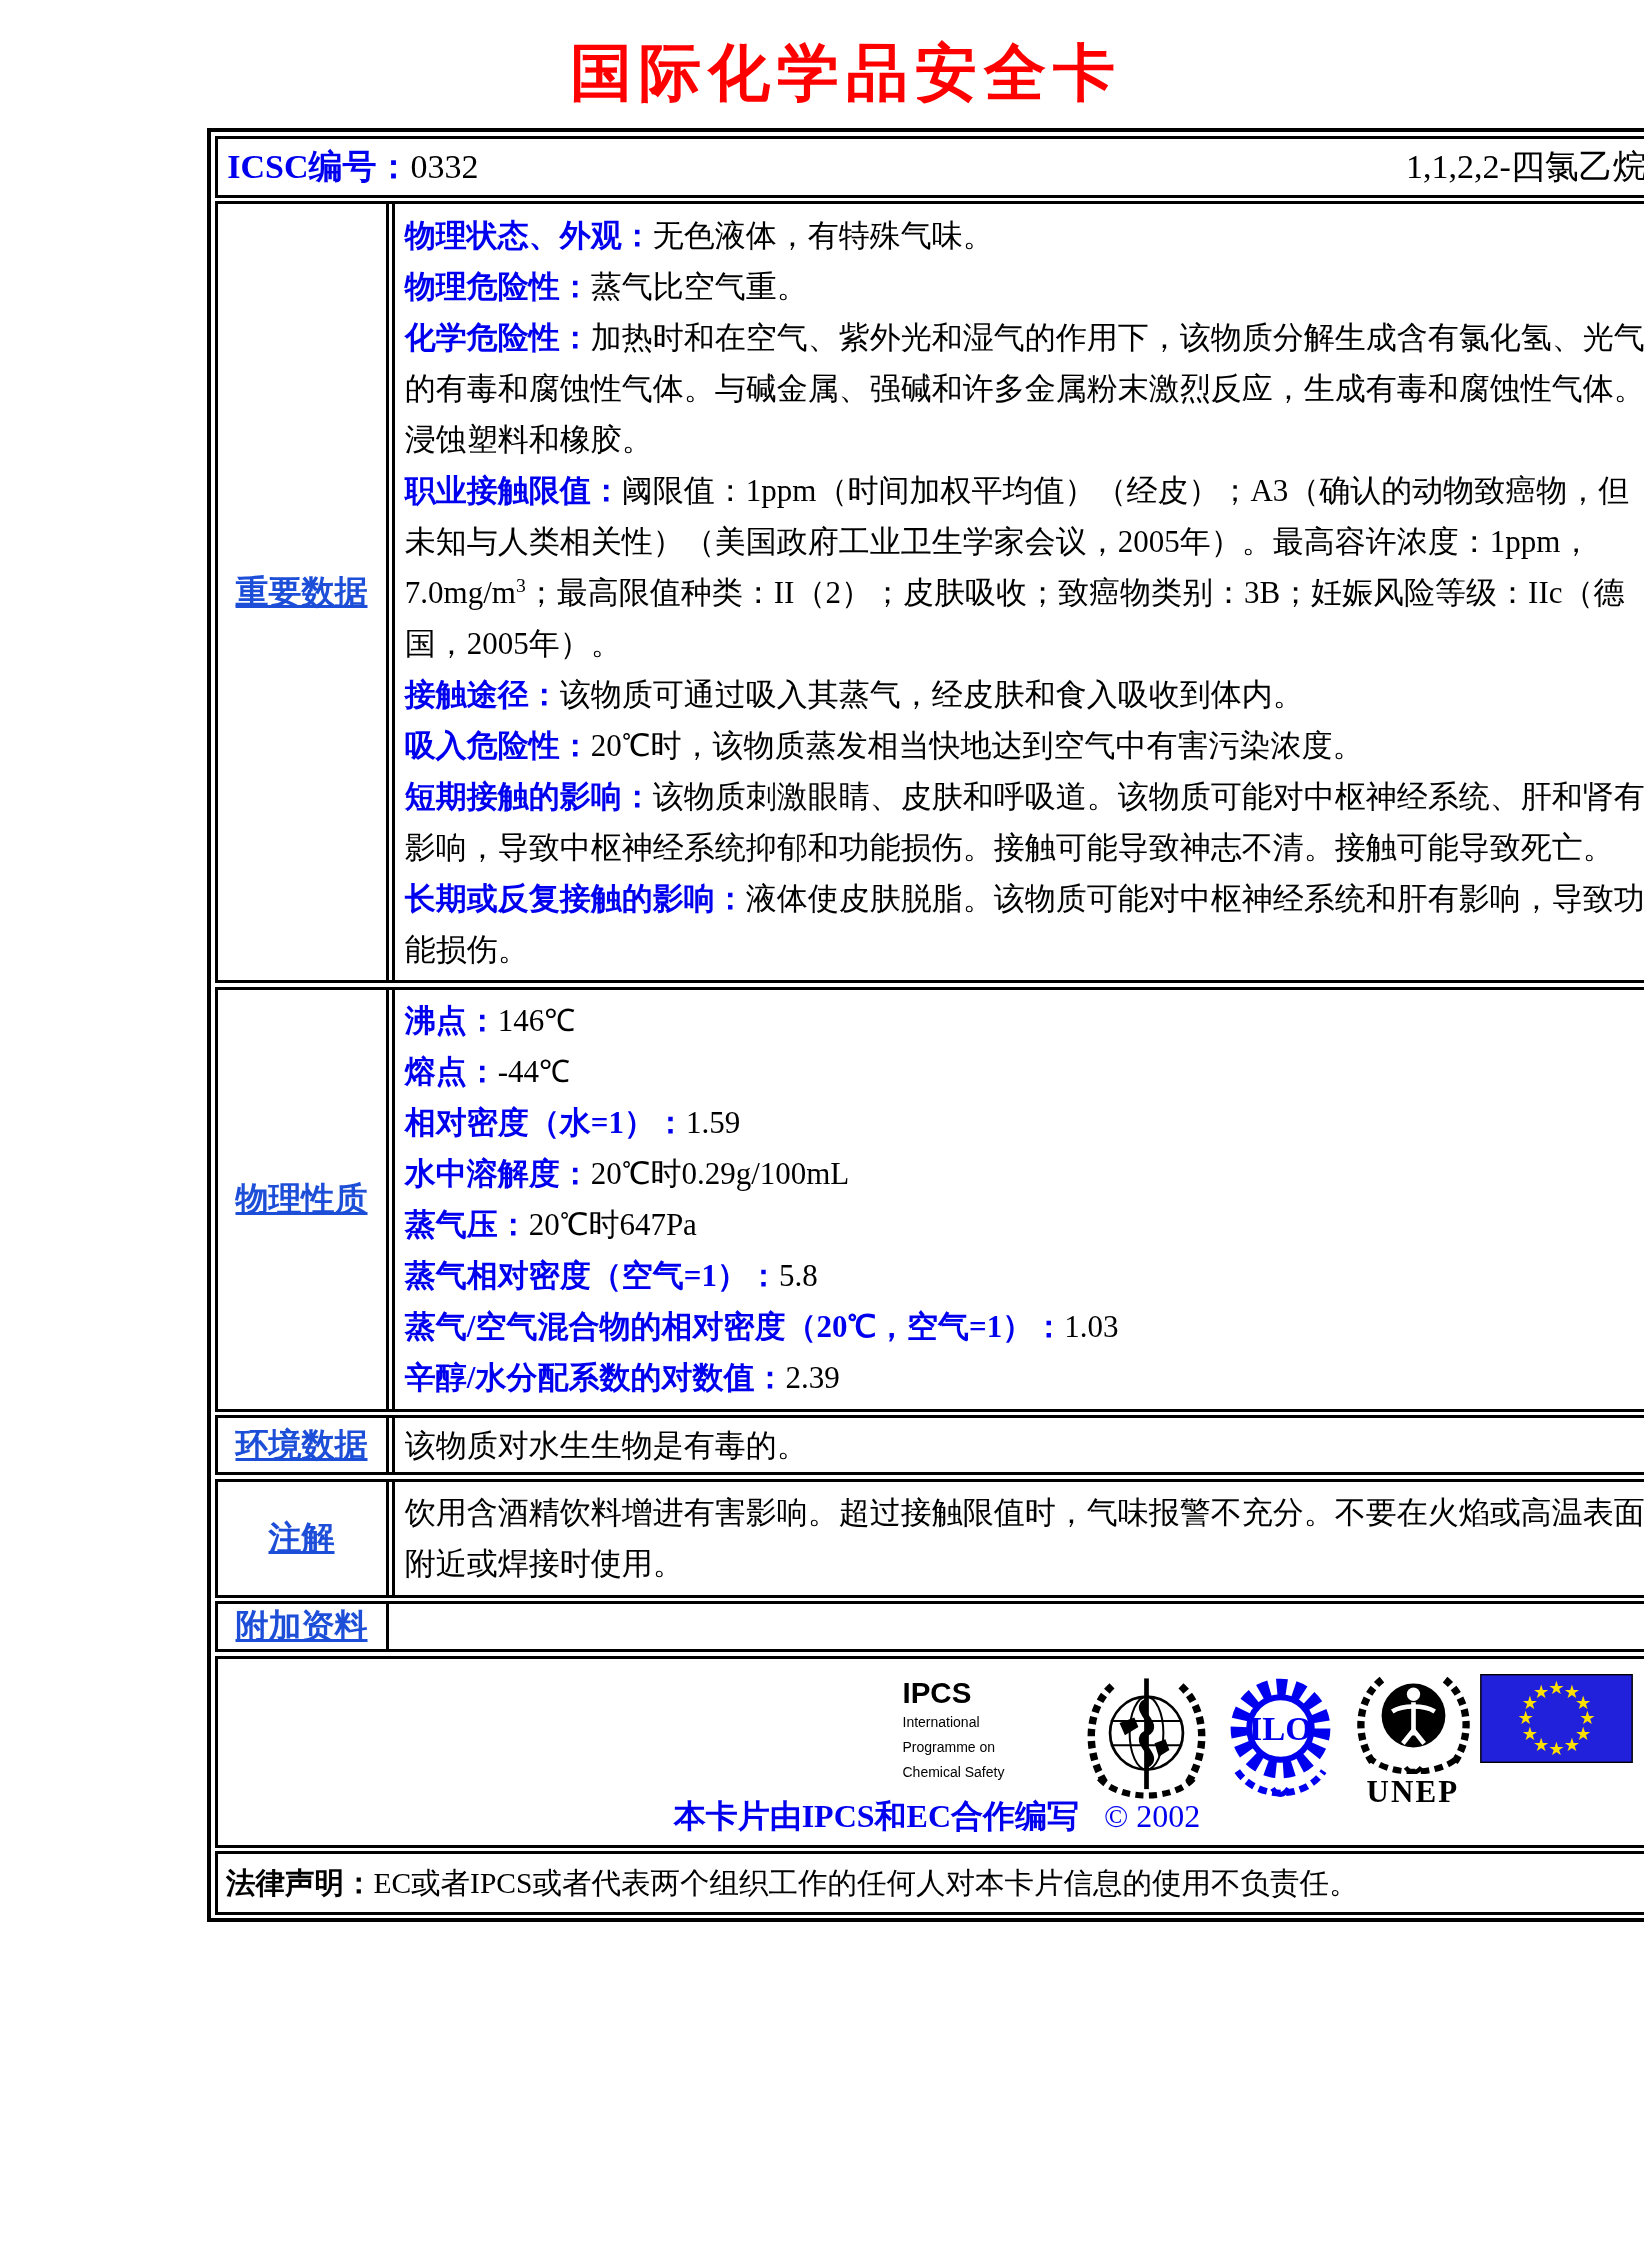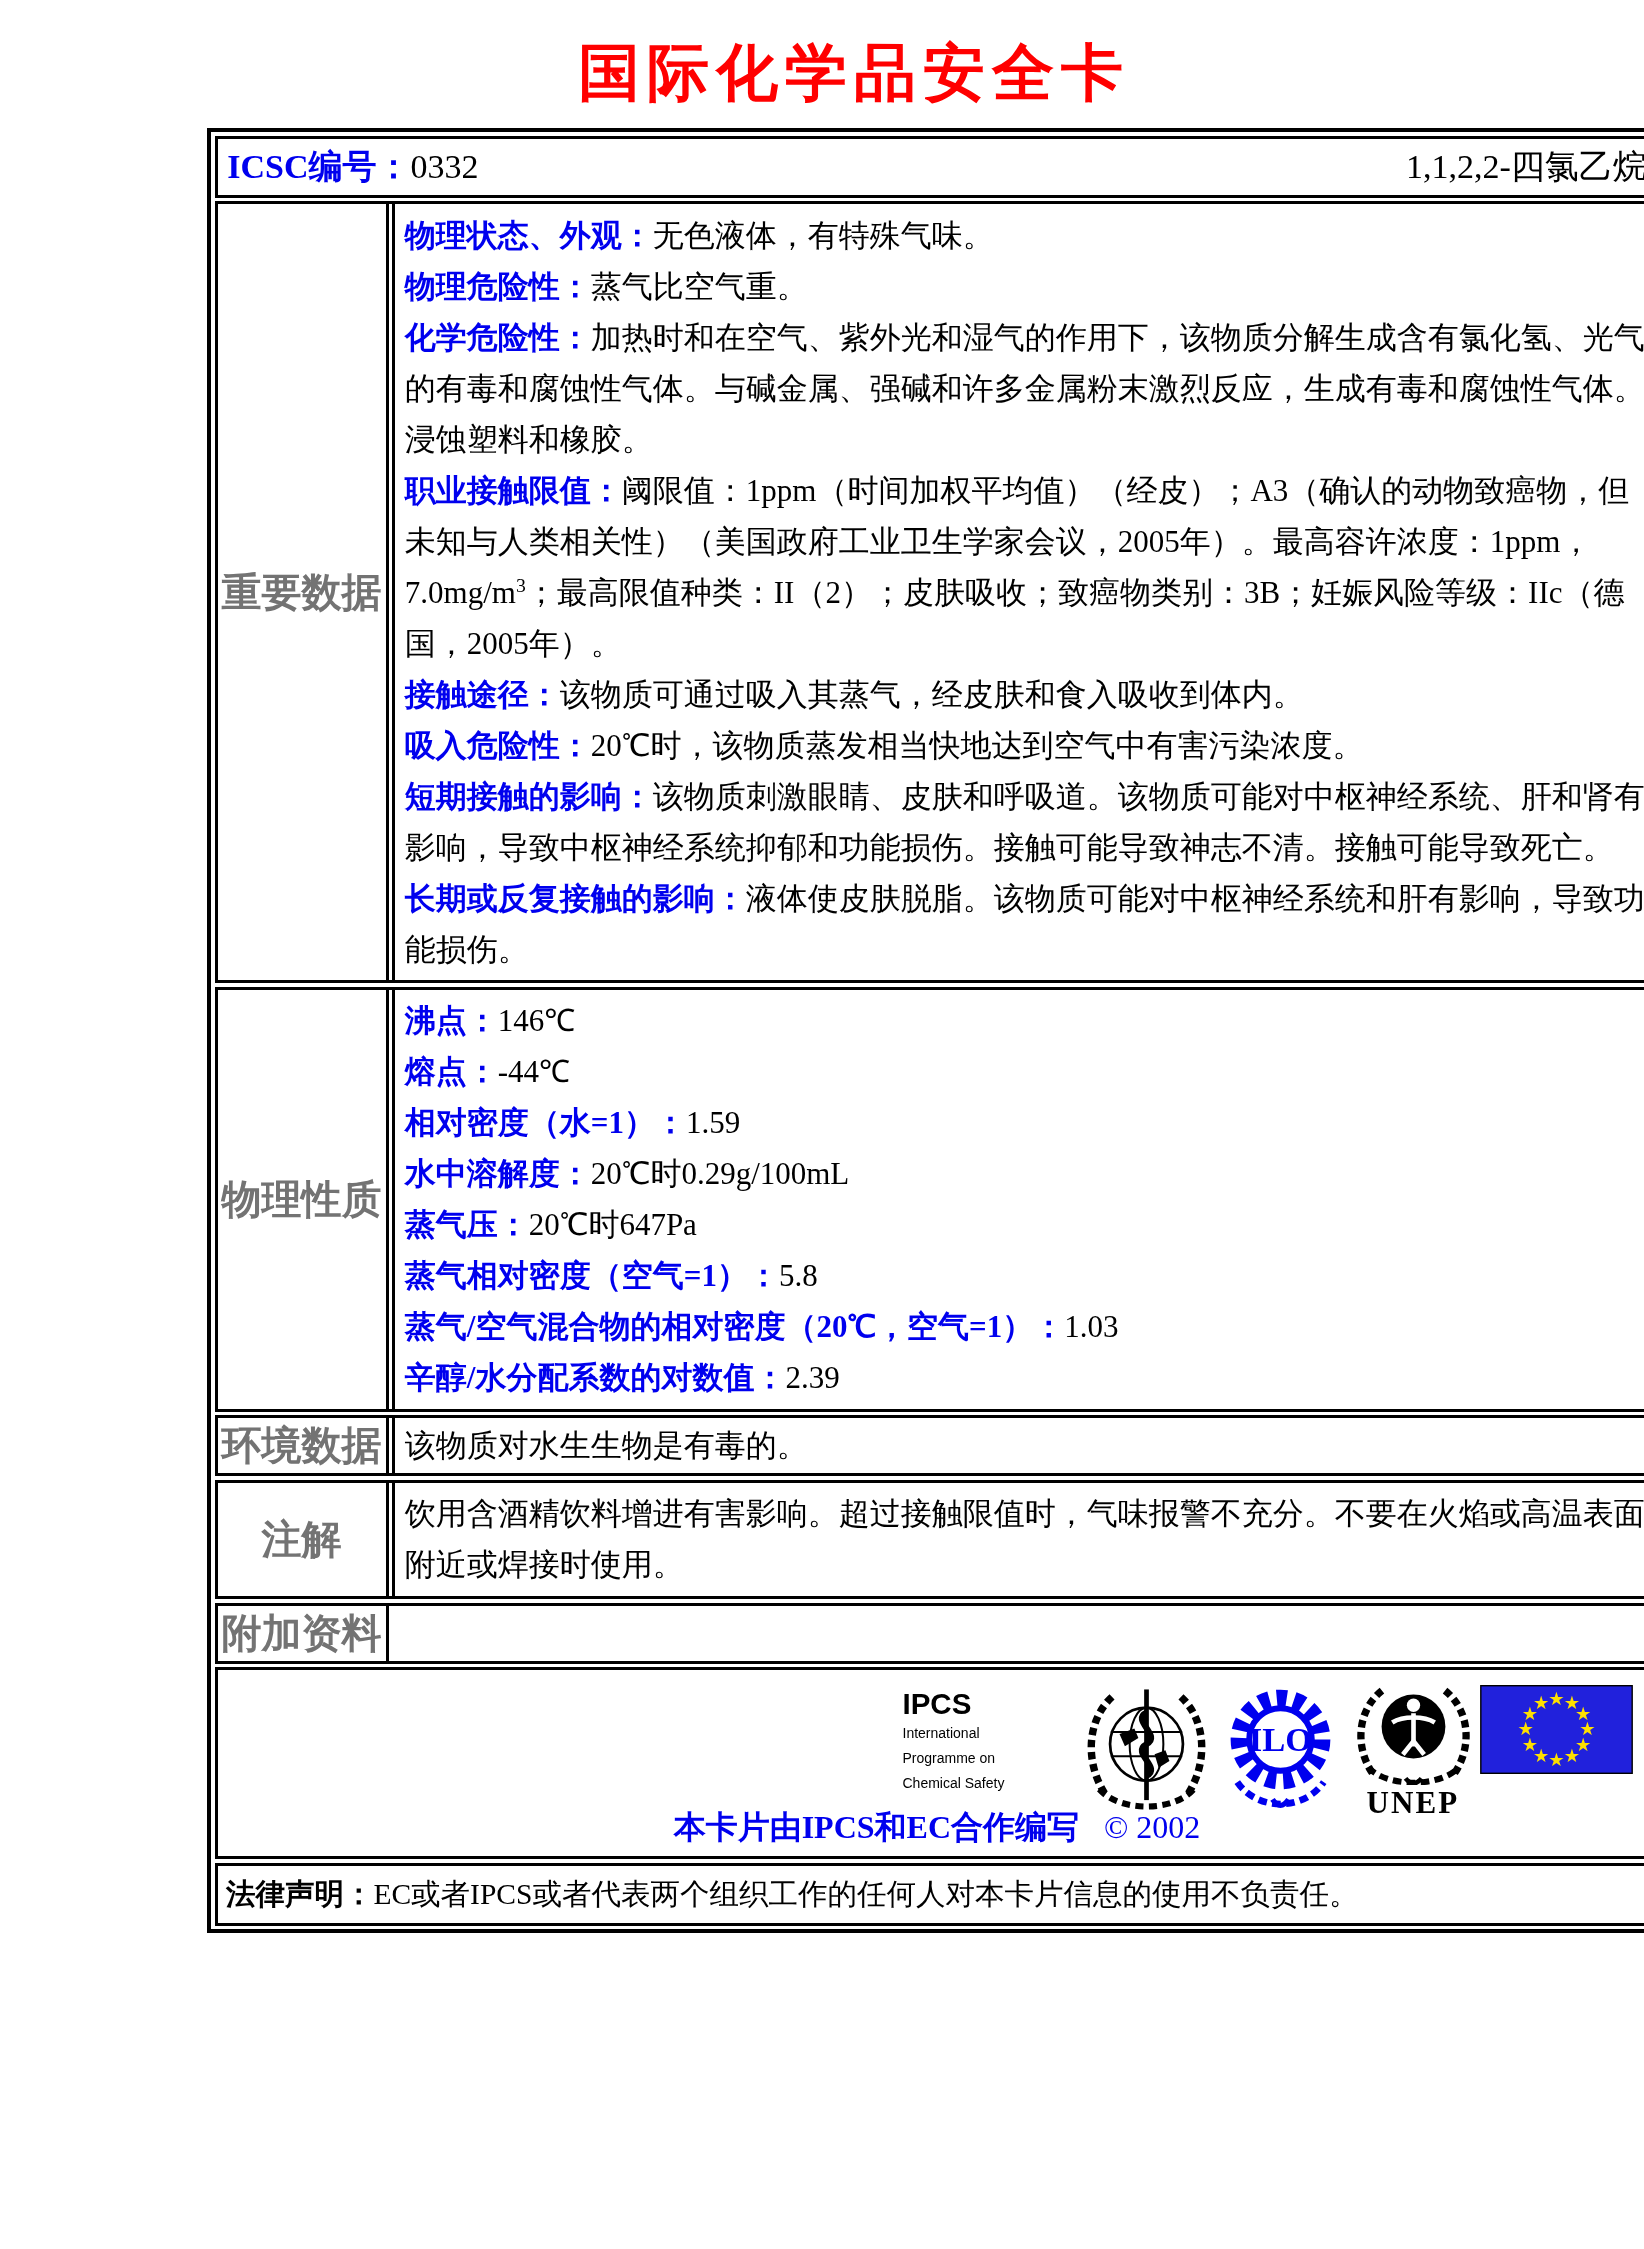--- a/index.html
+++ b/index.html
@@ -2,40 +2,40 @@
 <html style="font-size:11.2px"><head>
 <meta charset="utf-8">
 <style>
   * { margin:0; padding:0; box-sizing:border-box; }
   html,body { background:#ffffff; }
   .page {
     position:relative; width:1645px; height:2250px; background:#ffffff;
     font-family:"Liberation Serif", serif; color:#000;
   }
   .doc-title {
-    position:absolute; top:31px; left:215px; width:1278px;
+    position:absolute; top:31px; left:207px; width:1278px;
     text-align:center; color:#ff0000; font-weight:bold;
     font-size:62px; letter-spacing:7px;
   }
   .card {
     position:absolute; top:128px; left:207px; width:1460px;
     border:4.2px solid #000; padding:3.5px;
     display:flex; flex-direction:column; gap:3.5px; background:#fff;
   }
   .row { border:3.5px solid #000; display:flex; gap:3.5px; background:#fff; }
   .header-row {
     align-items:center; justify-content:space-between;
     height:62px; padding:0 9.8px; font-size:34px;
   }
   .blue { color:#0000ee; }
   .bold { font-weight:bold; }
   .label-cell {
     flex:0 0 171px; border-right:3.5px solid #000;
     display:flex; align-items:center; justify-content:center;
-    color:#737373; font-weight:bold; font-size:40px; text-align:center;
+    color:#1d4ed8; font-weight:bold; font-size:33px; text-align:center;text-decoration:underline;
   }
   .content-cell {
     flex:1; border-left:3.5px solid #000;
     padding:5.6px 11.2px 5.6px 9.8px; font-size:31px; line-height:51px;
   }
   .field-label { color:#0000ee; font-weight:bold; }
   .sup { vertical-align:super; font-size:19.7px; line-height:0; }
   .minh60 .content-cell { padding-top:1.4px; padding-bottom:1.4px; }
   .logos-row { position:relative; display:block; height:192px; }
   .logo-strip {

